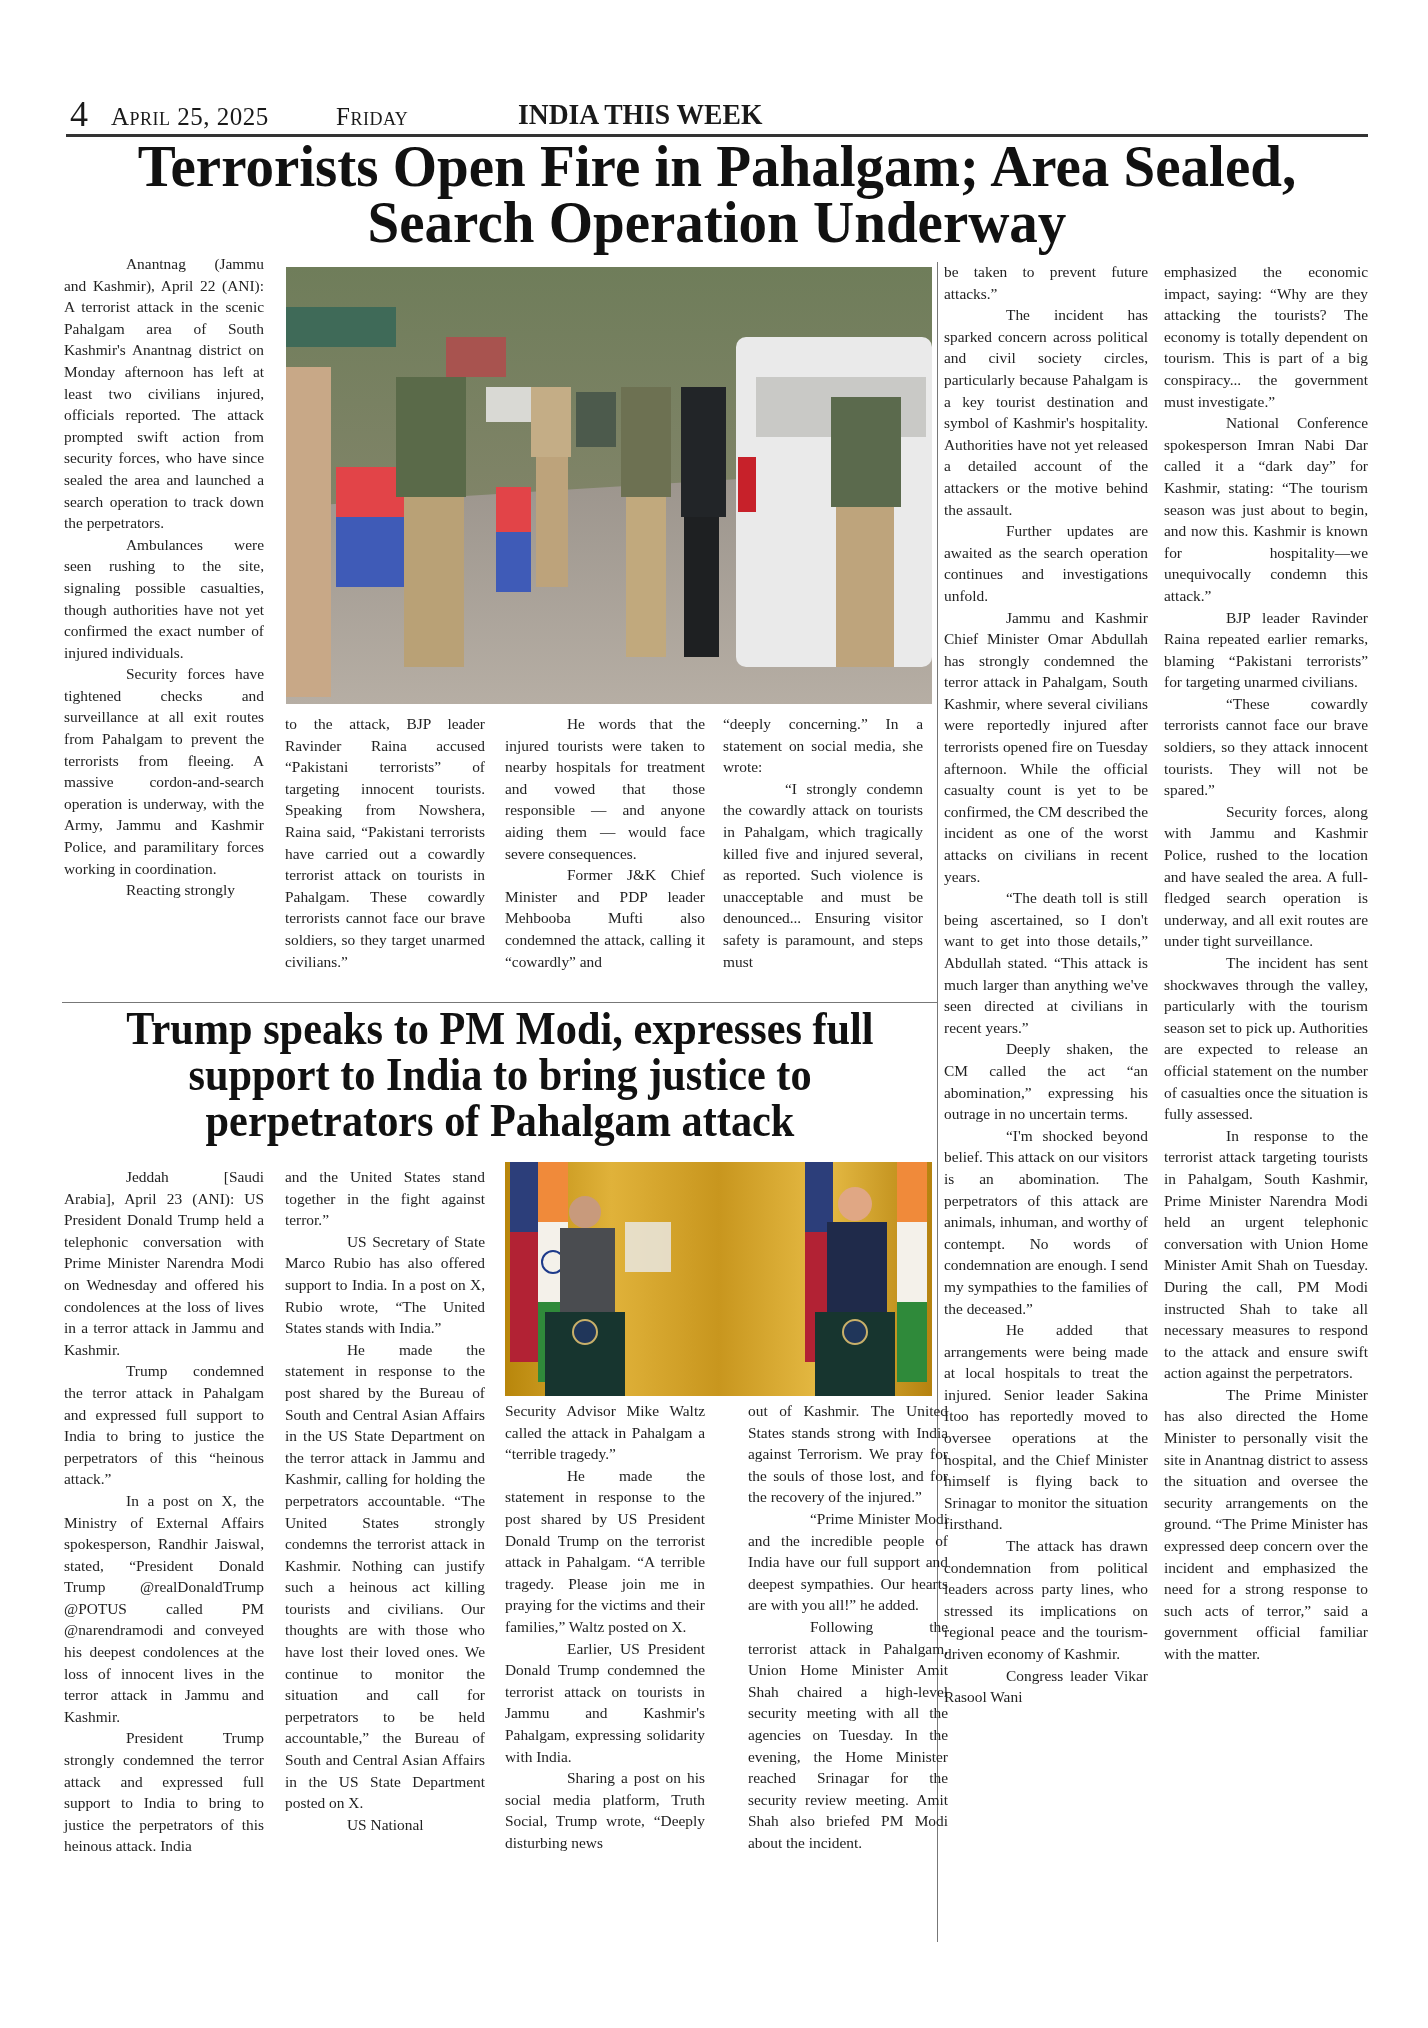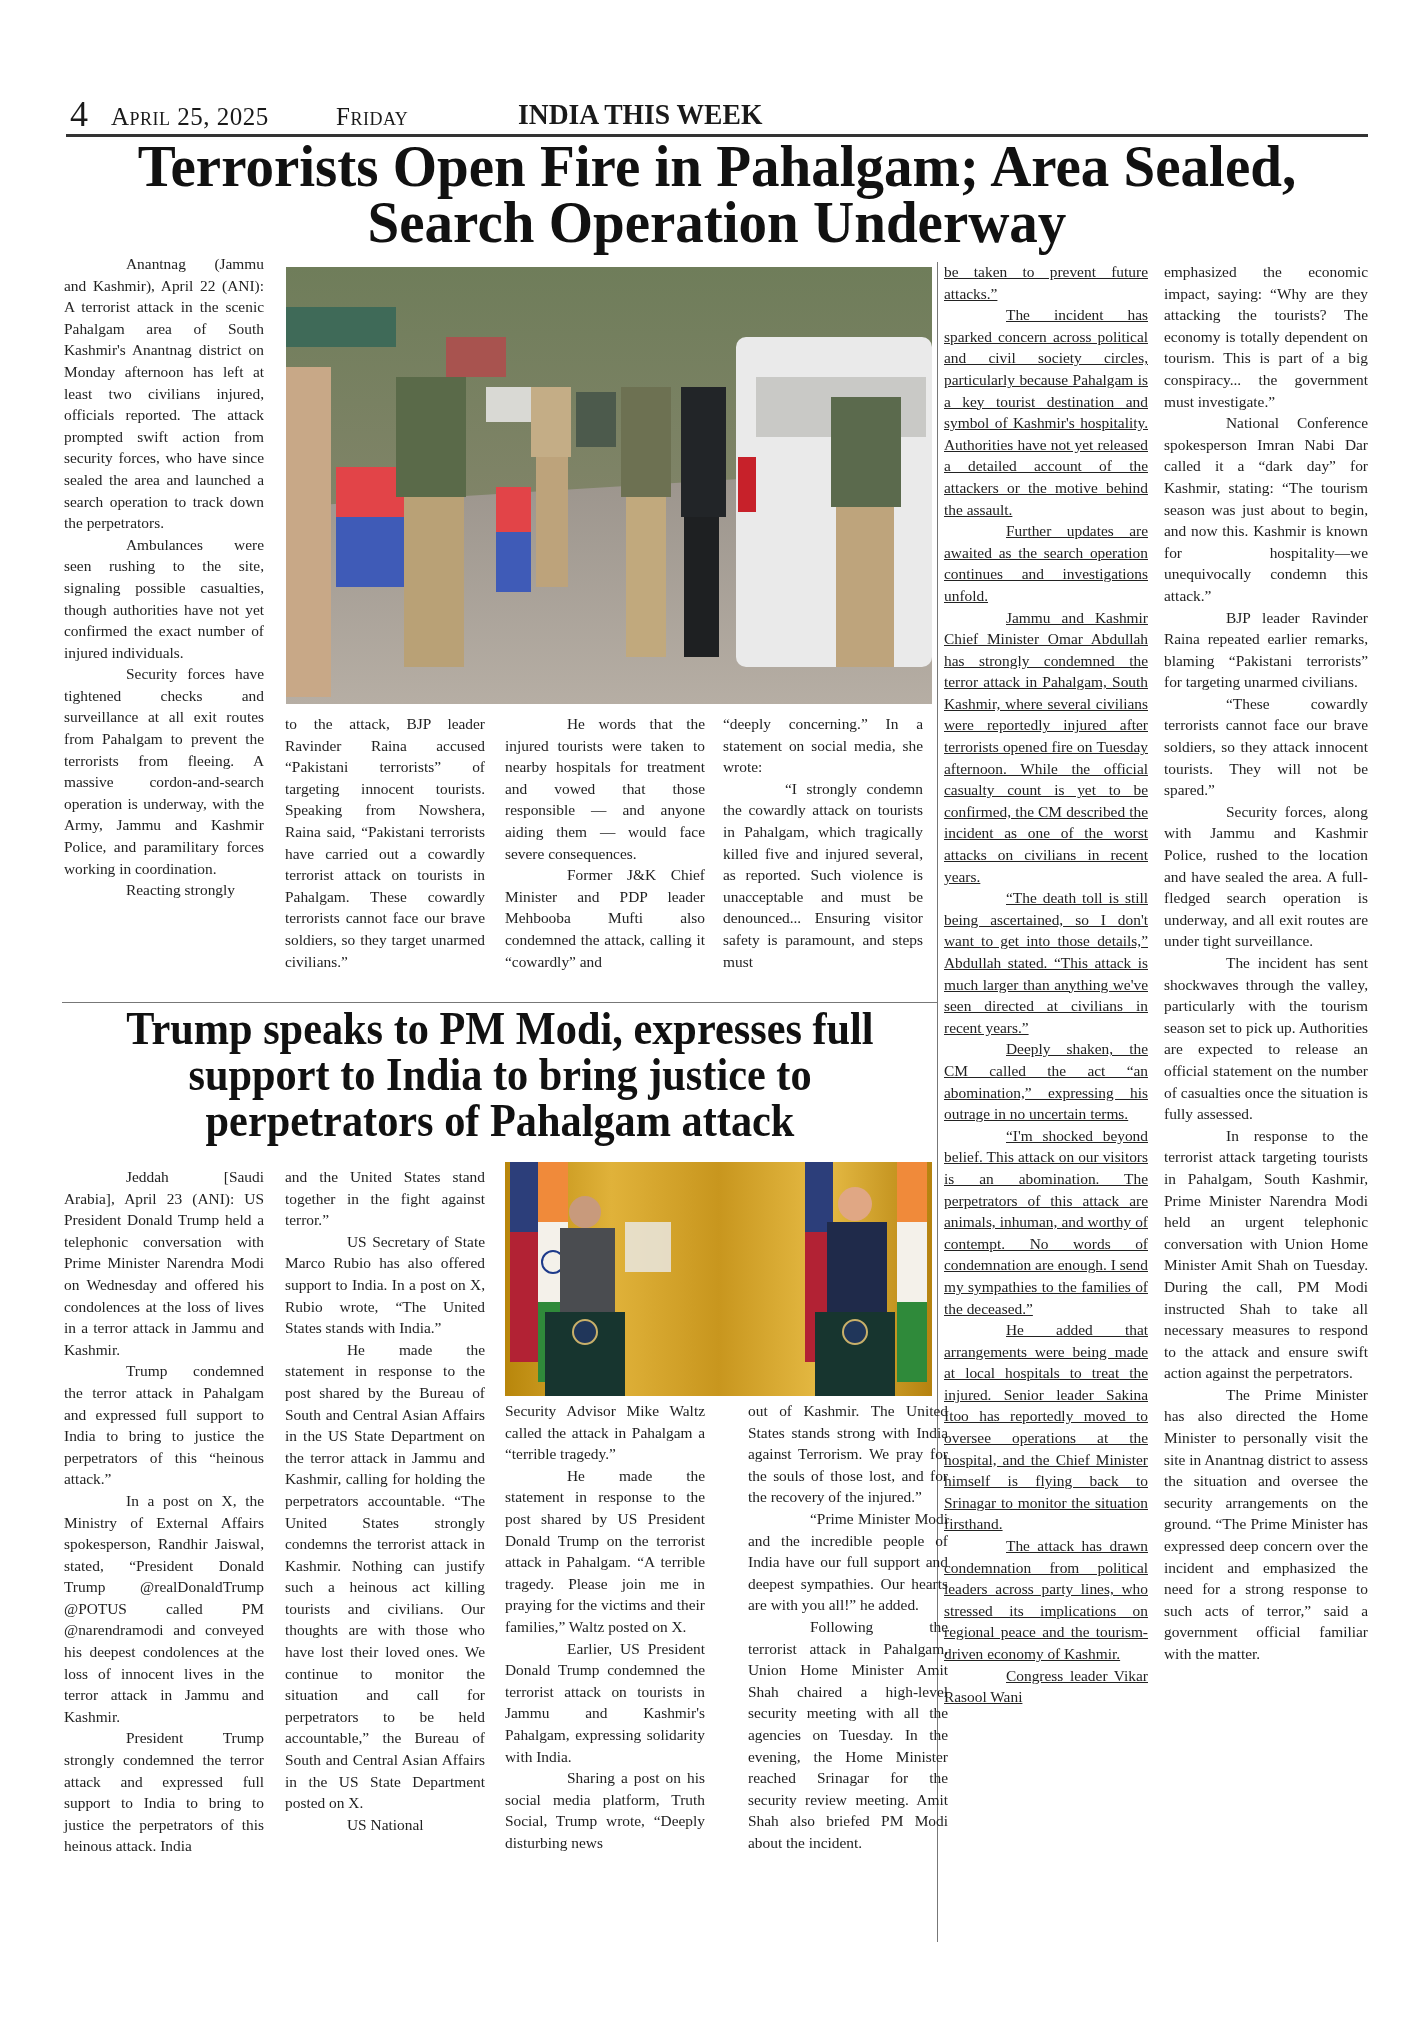--- a/index.html
+++ b/index.html
@@ -94,21 +94,21 @@
   <p>Former J&amp;K Chief Minister and PDP leader Mehbooba Mufti also condemned the attack, calling it “cowardly” and</p>
 </div>
 
 <div class="col" style="left:723px; top:713px; width:200px;">
   <p class="noindent">“deeply concerning.” In a statement on social media, she wrote:</p>
   <p>“I strongly condemn the cowardly attack on tourists in Pahalgam, which tragically killed five and injured several, as reported. Such violence is unacceptable and must be denounced... Ensuring visitor safety is paramount, and steps must</p>
 </div>
 
 <div class="rule-v" style="left:937px; top:262px; height:1680px;"></div>
 
-<div class="col" style="left:944px; top:261px; width:204px;text-decoration:underline;">
+<div class="col" style="left:944px; top:261px; width:204px;">
   <p class="noindent">be taken to prevent future attacks.”</p>
   <p>The incident has sparked concern across political and civil society circles, particularly because Pahalgam is a key tourist destination and symbol of Kashmir's hospitality. Authorities have not yet released a detailed account of the attackers or the motive behind the assault.</p>
   <p>Further updates are awaited as the search operation continues and investigations unfold.</p>
   <p>Jammu and Kashmir Chief Minister Omar Abdullah has strongly condemned the terror attack in Pahalgam, South Kashmir, where several civilians were reportedly injured after terrorists opened fire on Tuesday afternoon. While the official casualty count is yet to be confirmed, the CM described the incident as one of the worst attacks on civilians in recent years.</p>
   <p>“The death toll is still being ascertained, so I don't want to get into those details,” Abdullah stated. “This attack is much larger than anything we've seen directed at civilians in recent years.”</p>
   <p>Deeply shaken, the CM called the act “an abomination,” expressing his outrage in no uncertain terms.</p>
   <p>“I'm shocked beyond belief. This attack on our visitors is an abomination. The perpetrators of this attack are animals, inhuman, and worthy of contempt. No words of condemnation are enough. I send my sympathies to the families of the deceased.”</p>
   <p>He added that arrangements were being made at local hospitals to treat the injured. Senior leader Sakina Itoo has reportedly moved to oversee operations at the hospital, and the Chief Minister himself is flying back to Srinagar to monitor the situation firsthand.</p>
   <p>The attack has drawn condemnation from political leaders across party lines, who stressed its implications on regional peace and the tourism-driven economy of Kashmir.</p>
   <p>Congress leader Vikar Rasool Wani</p>

